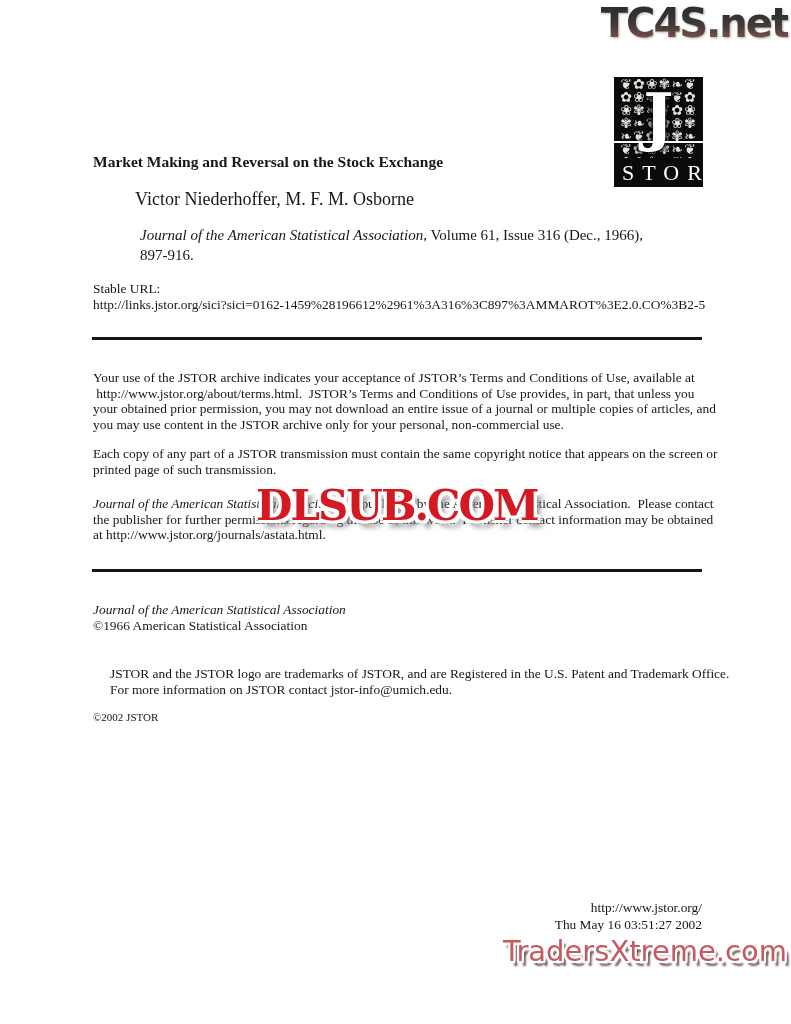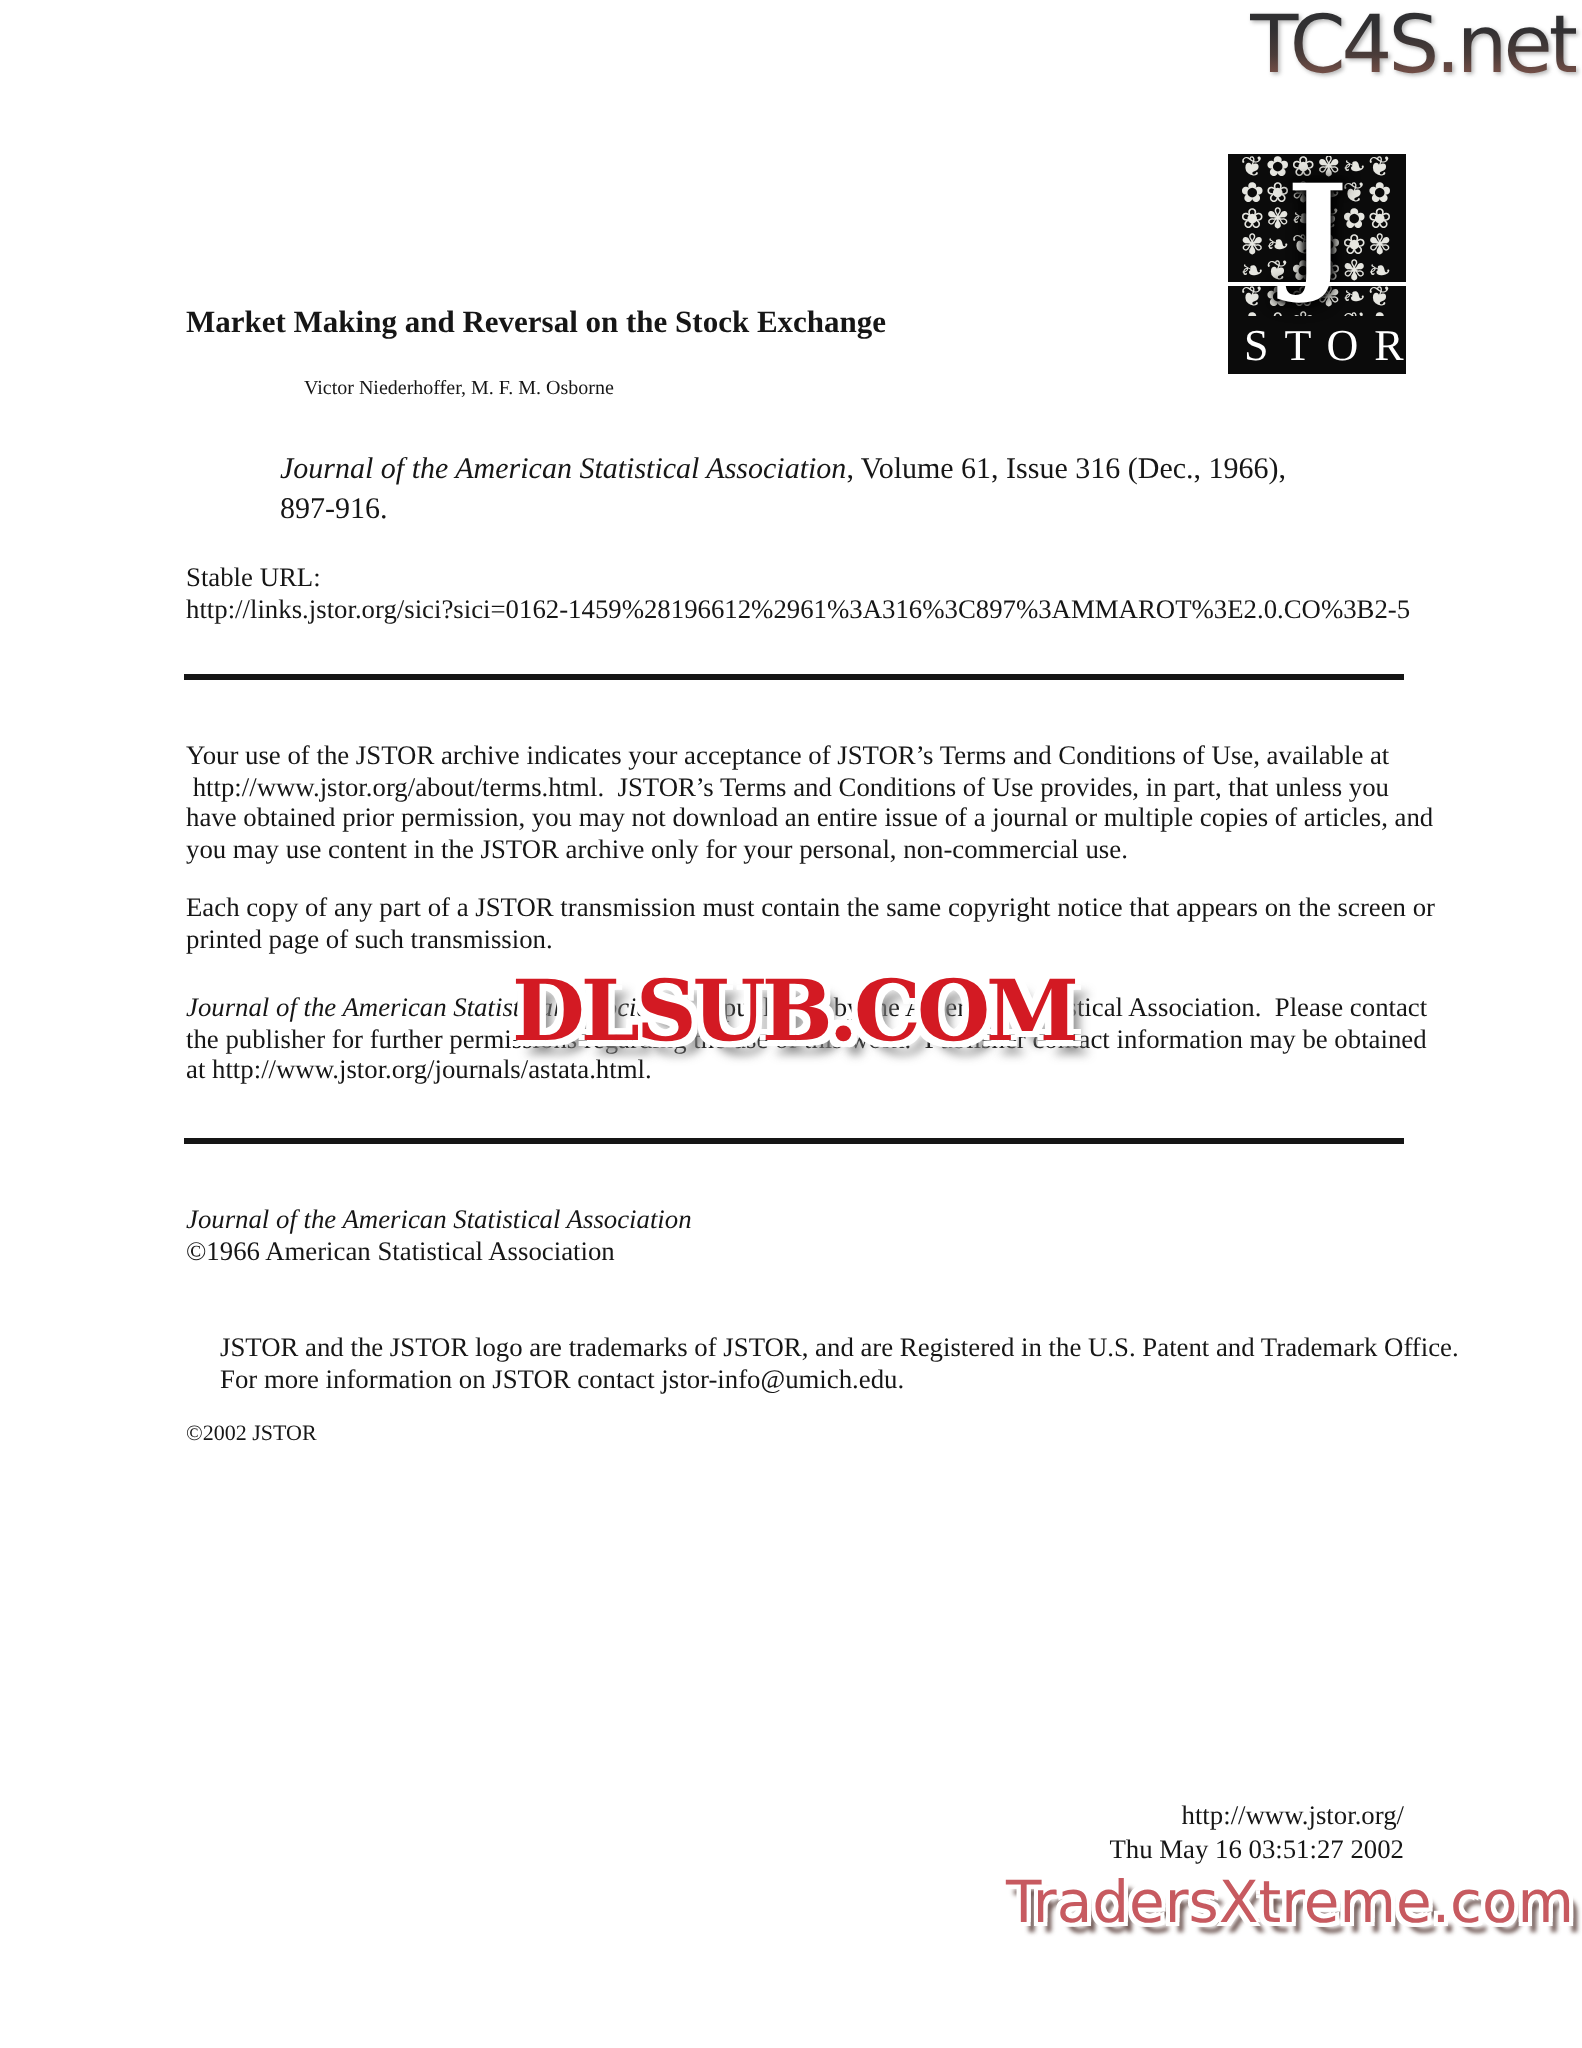--- a/index.html
+++ b/index.html
@@ -6,21 +6,21 @@
   body {
     width:791px; height:1024px; position:relative; overflow:hidden;
     background:#ffffff; font-family:"Liberation Serif", serif; color:#161616;
   }
   .line { white-space:pre; }
   .i { font-style:italic; }
 
   
   .wm-top {
     position:absolute; top:1px; right:3px;
-    font-family:"DejaVu Sans", sans-serif; font-weight:normal;
+    font-family:"DejaVu Sans", sans-serif; font-weight:bold;
     font-size:40px; letter-spacing:-2px; line-height:1.1;
     background:linear-gradient(#303032 30%, #4a3c39 60%, #85564c 90%);
     -webkit-background-clip:text; background-clip:text; color:transparent;
     filter:drop-shadow(1px 1px 1px rgba(60,60,60,0.4));
   }
   .wm-dlsub {
     position:absolute; left:256px; top:483px;
     font-family:"DejaVu Serif", serif; font-weight:bold;
     font-size:42px; letter-spacing:-2px; line-height:1.1; color:#d31a23;
     text-shadow:
@@ -54,21 +54,21 @@
   }
   .jstor-logo .stor {
     position:absolute; left:0; right:0; bottom:0; height:27px;
     border-top:2px solid #ffffff; padding-top:17px;
     color:#ffffff; font-family:"Liberation Serif", serif;
     font-size:22px; letter-spacing:8px; text-indent:8px; text-align:center;
   }
 
   
   .title   { position:absolute; left:93px;  top:153px; font-size:15.5px; font-weight:bold; }
-  .authors { position:absolute; left:152px; top:189px; font-size:10px; }
+  .authors { position:absolute; left:135px; top:189px; font-size:18px; }
   .citation{ position:absolute; left:140px; top:225px; font-size:15px; line-height:20px; }
   .stable  { position:absolute; left:93px;  top:281px; font-size:13.4px; line-height:15.5px; }
   .rule    { position:absolute; left:92px;  width:610px; height:2.5px; background:#151515; }
   .rule1   { top:337px; }
   .rule2   { top:569px; }
   .para    { position:absolute; left:93px; font-size:13.4px; line-height:15.6px; }
   .p1      { top:370px; }
   .p2      { top:446px; }
   .p3      { top:496px; }
   .jinfo   { position:absolute; left:93px; top:602px; font-size:13.4px; line-height:16px; }
@@ -101,21 +101,21 @@
   <div class="stable">
     <div class="line">Stable URL:</div>
     <div class="line">http://links.jstor.org/sici?sici=0162-1459%28196612%2961%3A316%3C897%3AMMAROT%3E2.0.CO%3B2-5</div>
   </div>
 
   <div class="rule rule1"></div>
 
   <div class="para p1">
     <div class="line">Your use of the JSTOR archive indicates your acceptance of JSTOR’s Terms and Conditions of Use, available at</div>
     <div class="line"> http://www.jstor.org/about/terms.html.  JSTOR’s Terms and Conditions of Use provides, in part, that unless you</div>
-    <div class="line">have obtained prior permission, you may not download an entire issue of a journal or multiple copies of articles, and</div>
+    <div class="line">your obtained prior permission, you may not download an entire issue of a journal or multiple copies of articles, and</div>
     <div class="line">you may use content in the JSTOR archive only for your personal, non-commercial use.</div>
   </div>
 
   <div class="para p2">
     <div class="line">Each copy of any part of a JSTOR transmission must contain the same copyright notice that appears on the screen or</div>
     <div class="line">printed page of such transmission.</div>
   </div>
 
   <div class="para p3">
     <div class="line"><span class="i">Journal of the American Statistical Association</span><span> is published by the American Statistical Association.  Please contact</span></div>

